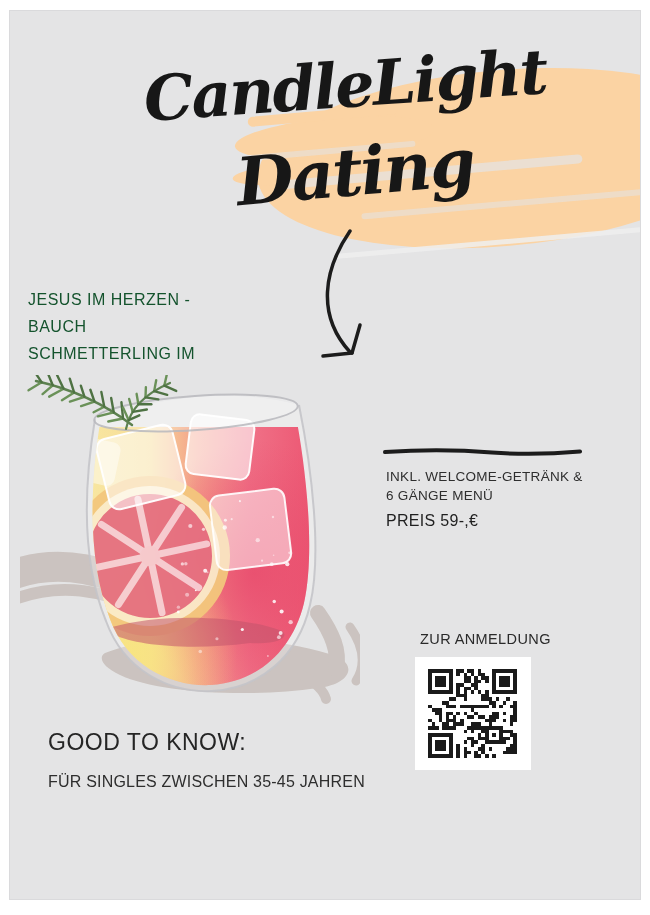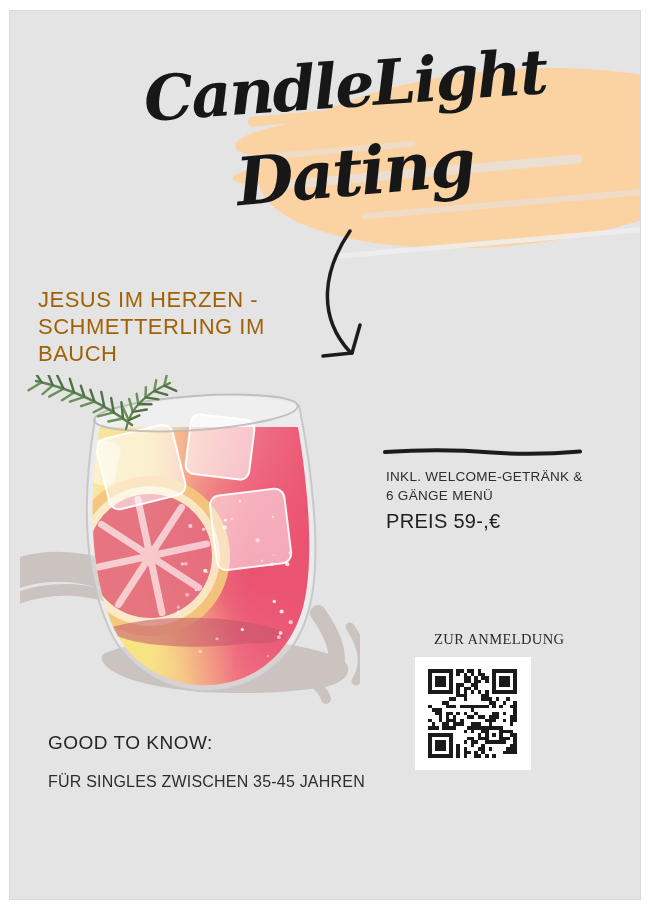--- a/index.html
+++ b/index.html
@@ -18,48 +18,48 @@
   .title-line{
     position:absolute;text-align:center;color:#171717;
     font-family:"DejaVu Serif", serif;font-style:italic;font-weight:700;
     white-space:nowrap;
   }
   .title-line1{left:25px;width:620px;top:38px;font-size:62px;letter-spacing:-2px;transform:rotate(-4deg);}
   .title-line2{left:35px;width:620px;top:122px;font-size:66px;letter-spacing:-2px;transform:rotate(-5deg);}
   .arrow-svg{position:absolute;left:288px;top:206px;width:90px;height:160px;z-index:3;}
 
   .headline{
-    position:absolute;left:28px;top:275px;z-index:3;
-    font-size:22px;line-height:27px;letter-spacing:.5px;color:#a16207;font-weight:500;
+    position:absolute;left:18px;top:275px;z-index:3;
+    font-size:16px;line-height:27px;letter-spacing:.5px;color:#14532d;font-weight:500;
   }
   .cocktail-svg{position:absolute;left:10px;top:364px;width:340px;height:340px;z-index:2;}
 
   .event-block{
     position:absolute;left:375px;top:347px;z-index:3;
     font-size:21px;line-height:26px;letter-spacing:.2px;color:#222;
   }
   .divider-svg{position:absolute;left:372px;top:436px;width:202px;height:10px;z-index:3;}
   .offer-block{
     position:absolute;left:376px;top:456px;z-index:3;
     font-size:13.5px;line-height:19px;letter-spacing:.3px;color:#2e2e2e;
   }
-  .offer-price{font-size:20px;letter-spacing:.3px;color:#1f1f1f;margin-top:3px;line-height:26px;}
+  .offer-price{font-size:16px;letter-spacing:.3px;color:#1f1f1f;margin-top:3px;line-height:26px;}
 
   .registration-label{
-    position:absolute;left:424px;top:620px;z-index:3;
-    font-size:14.5px;letter-spacing:.4px;color:#2a2a2a;font-family:Liberation Serif, serif;
+    position:absolute;left:410px;top:620px;z-index:3;
+    font-size:14.5px;letter-spacing:.4px;color:#2a2a2a;
   }
   .qr-box{
     position:absolute;left:405px;top:646px;width:116px;height:113px;
     background:var(--qr-bg,#ffffff);z-index:3;
   }
   .qr-box svg{position:absolute;left:13px;top:12px;width:89px;height:89px;}
 
   .gtk-block{position:absolute;left:38px;top:716px;z-index:3;color:#252525;}
-  .gtk-title{font-size:19px;letter-spacing:.5px;line-height:31px;}
+  .gtk-title{font-size:23px;letter-spacing:.5px;line-height:31px;}
   .gtk-sub{font-size:16px;letter-spacing:.2px;margin-top:15px;color:#2e2e2e;}
 </style>
 </head>
 <body>
 
 <div class="flyer">
 
   <svg class="brush-svg" viewBox="0 0 372 250">
     <g transform="rotate(-5 190 125)">
       <ellipse cx="235" cy="115" rx="245" ry="88" fill="var(--accent,#fbd3a3)"></ellipse>
@@ -79,22 +79,22 @@
   </div>
 
   <svg class="arrow-svg" viewBox="0 0 90 160">
     <path d="M 52 14 C 26 52, 18 98, 52 135" fill="none" stroke="var(--ink,#1c1c1c)" stroke-width="3.5" stroke-linecap="round"></path>
     <path d="M 54 136 L 62 108" fill="none" stroke="var(--ink,#1c1c1c)" stroke-width="3.5" stroke-linecap="round"></path>
     <path d="M 54 136 L 25 139" fill="none" stroke="var(--ink,#1c1c1c)" stroke-width="3.5" stroke-linecap="round"></path>
   </svg>
 
   <div class="headline">
     <div>JESUS IM HERZEN -</div>
+    <div>BAUCH</div>
     <div>SCHMETTERLING IM</div>
-    <div>BAUCH</div>
   </div>
 
   <svg class="cocktail-svg" viewBox="0 0 340 340">
     <defs>
       <linearGradient id="liq" x1="0" y1="0" x2="1" y2="0">
         <stop offset="0" stop-color="#f8e8a2"></stop>
         <stop offset="0.3" stop-color="#f7dc96"></stop>
         <stop offset="0.5" stop-color="#f4a08c"></stop>
         <stop offset="0.72" stop-color="#f07187"></stop>
         <stop offset="1" stop-color="#ec5672"></stop>

